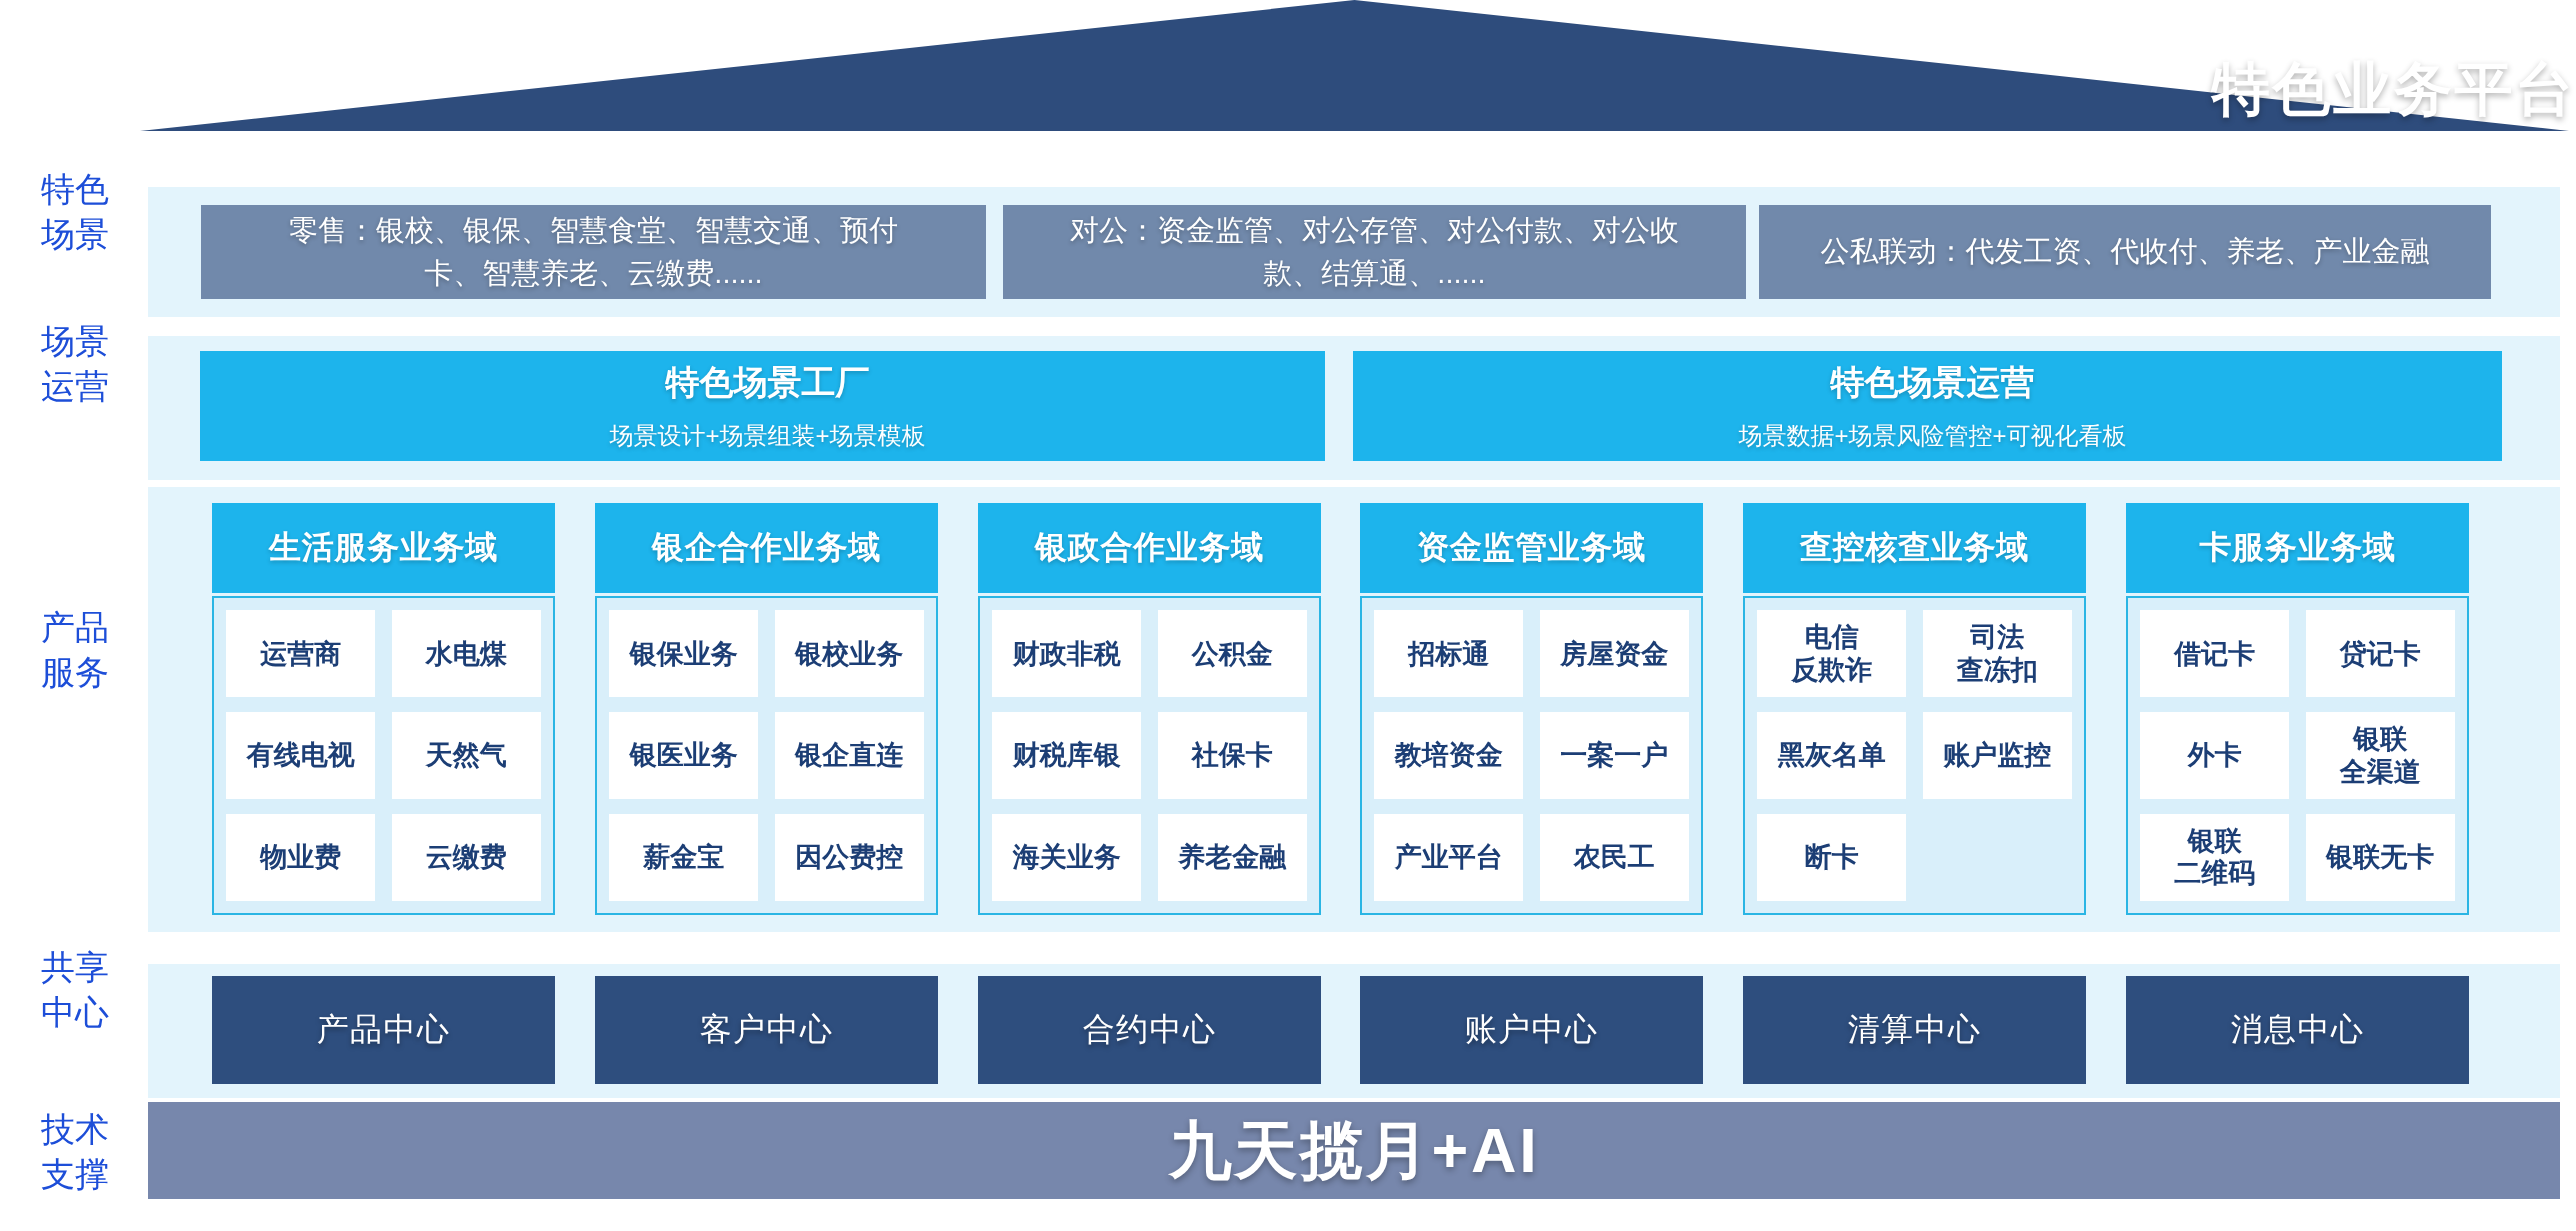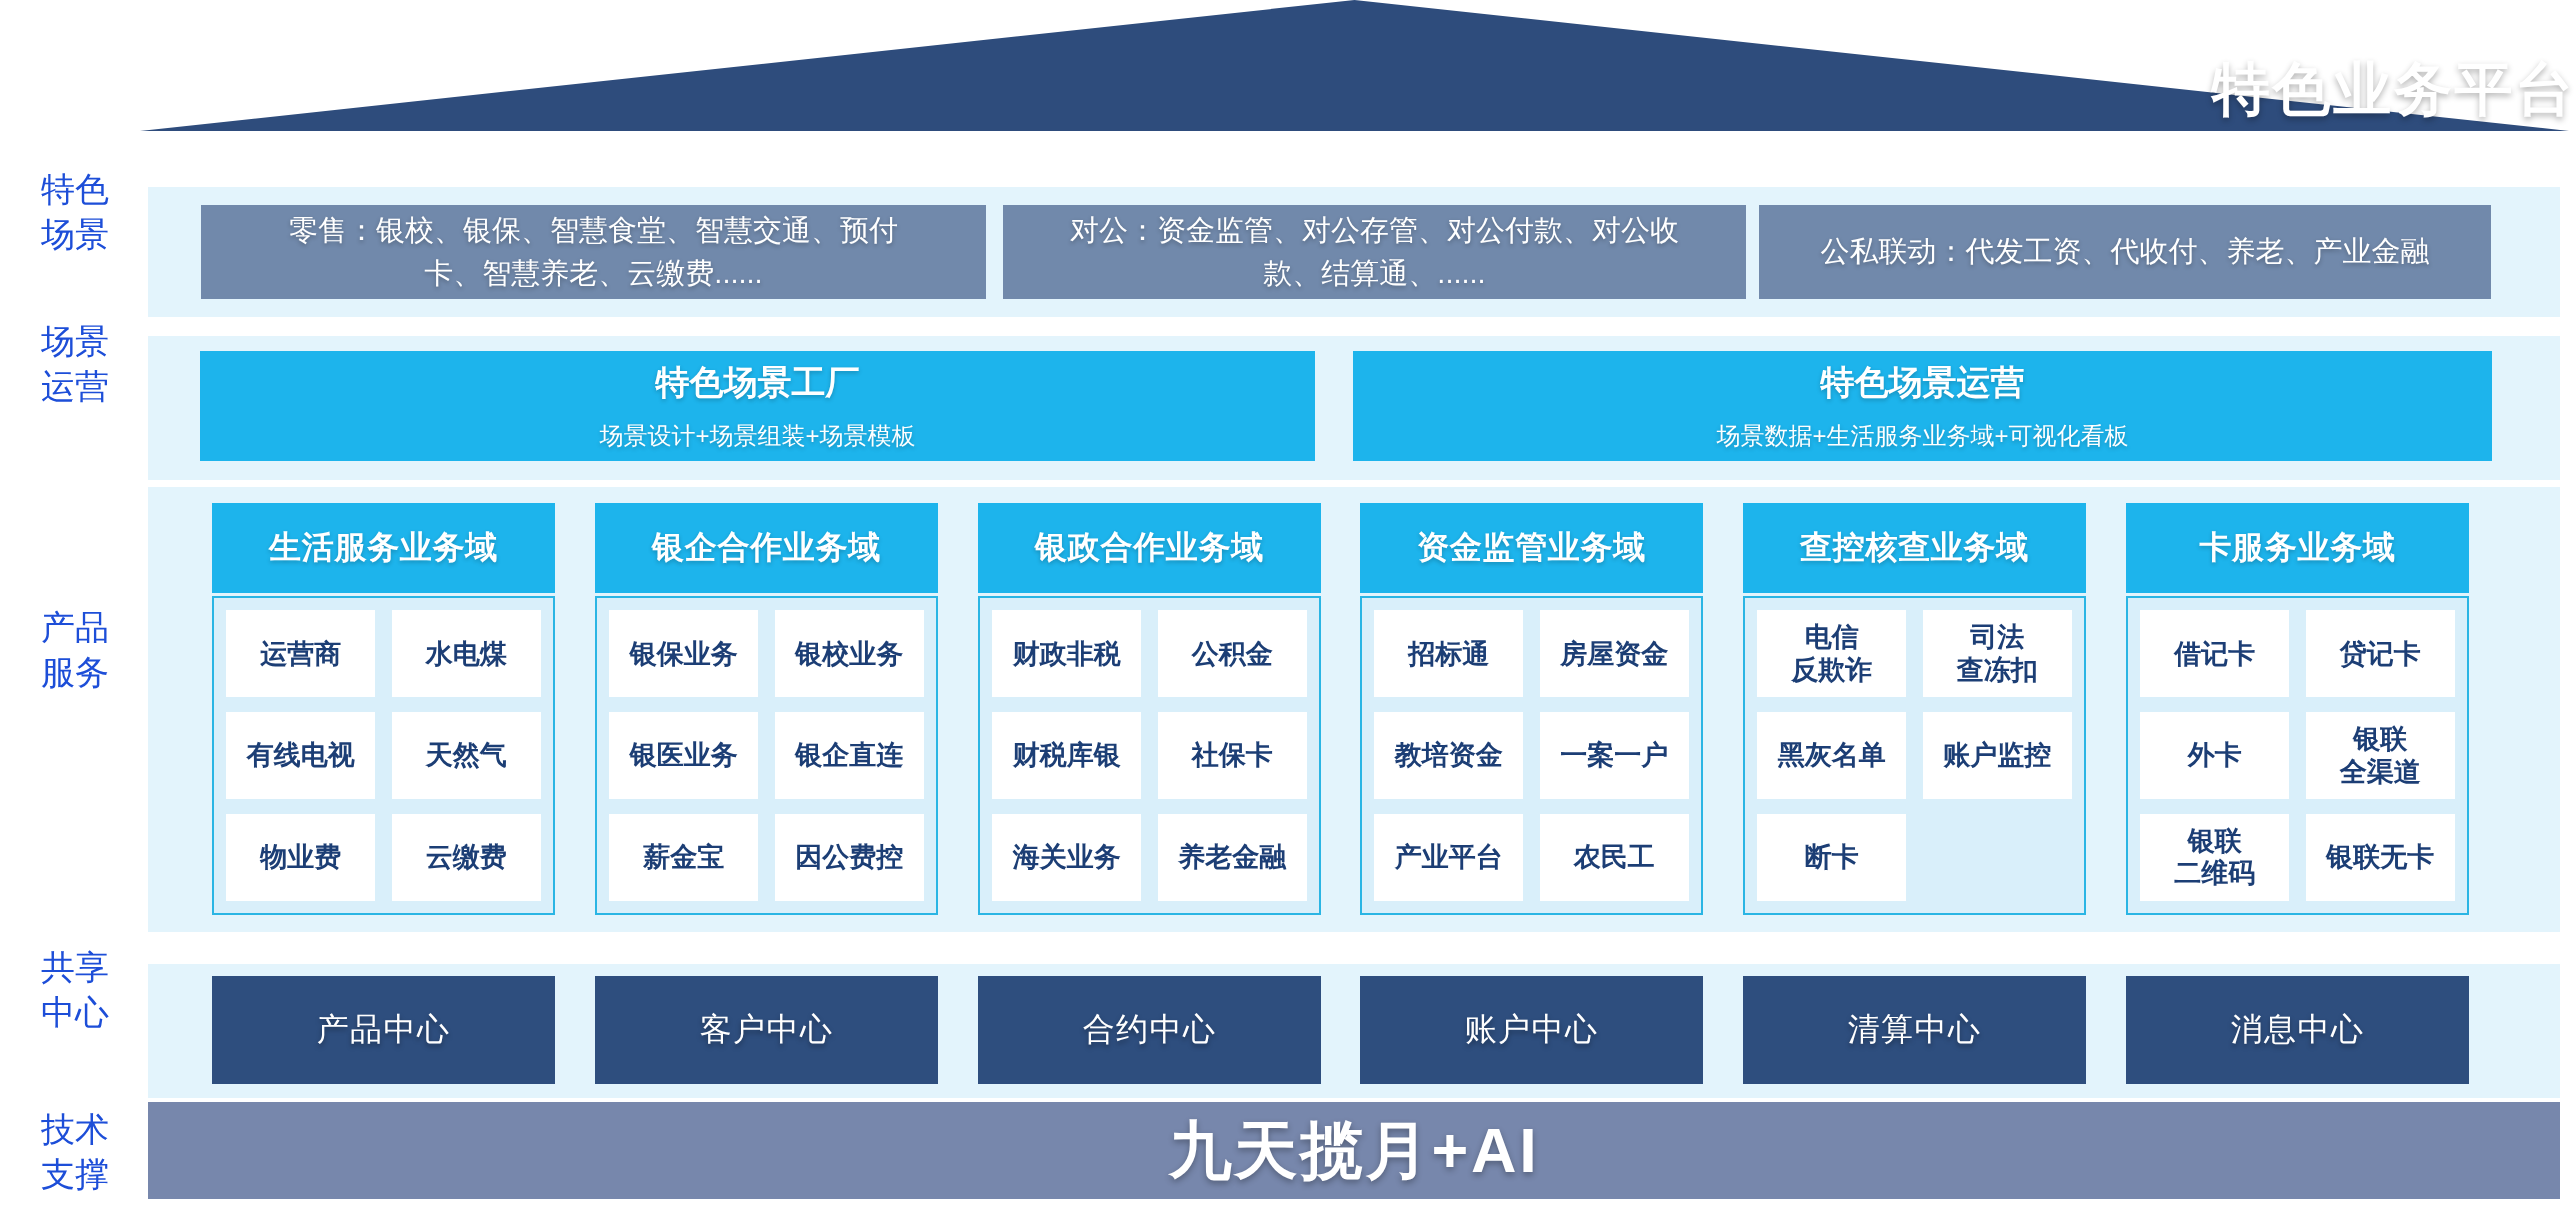--- a/index.html
+++ b/index.html
@@ -40,20 +40,21 @@
     white-space:pre-line;padding:0 6.8px;box-sizing:border-box;
     text-shadow:0 2.1px 4.1px rgba(0,0,0,.28);
   }
 
   
   .ops-box{
     position:absolute;top:15px;height:110px;background:#1db4ec;
     color:#ffffff;display:flex;flex-direction:column;
     align-items:center;justify-content:center;gap:13.7px;
     text-shadow:0 2.1px 4.1px rgba(0,0,0,.22);
+    padding-left:10px;
   }
   .ops-title{font-size:34px;font-weight:bold;}
   .ops-sub{font-size:24px;}
 
   
   .prod-col{position:absolute;top:16.4px;width:343px;}
   .prod-header{
     height:90px;background:#1db4ec;color:#ffffff;
     font-size:32px;font-weight:bold;letter-spacing:0.7px;
     display:flex;align-items:center;justify-content:center;
@@ -116,21 +117,21 @@
     <div class="scene-box" style="left:1611px;width:732px">公私联动：代发工资、代收付、养老、产业金融</div>
   </div>
 
   <div class="band" style="top:296px;height:144px">
     <div class="ops-box" style="left:52px;width:1115px">
       <div class="ops-title">特色场景工厂</div>
       <div class="ops-sub">场景设计+场景组装+场景模板</div>
     </div>
     <div class="ops-box" style="left:1205px;width:1139px">
       <div class="ops-title">特色场景运营</div>
-      <div class="ops-sub">场景数据+生活服务业务域+可视化看板</div>
+      <div class="ops-sub">场景数据+场景风险管控+可视化看板</div>
     </div>
   </div>
 
   <div class="band" style="top:447px;height:445px">
 
     <div class="prod-col" style="left:64px">
       <div class="prod-header">生活服务业务域</div>
       <div class="prod-panel">
         <div class="prod-item">运营商</div>
         <div class="prod-item">水电煤</div>

